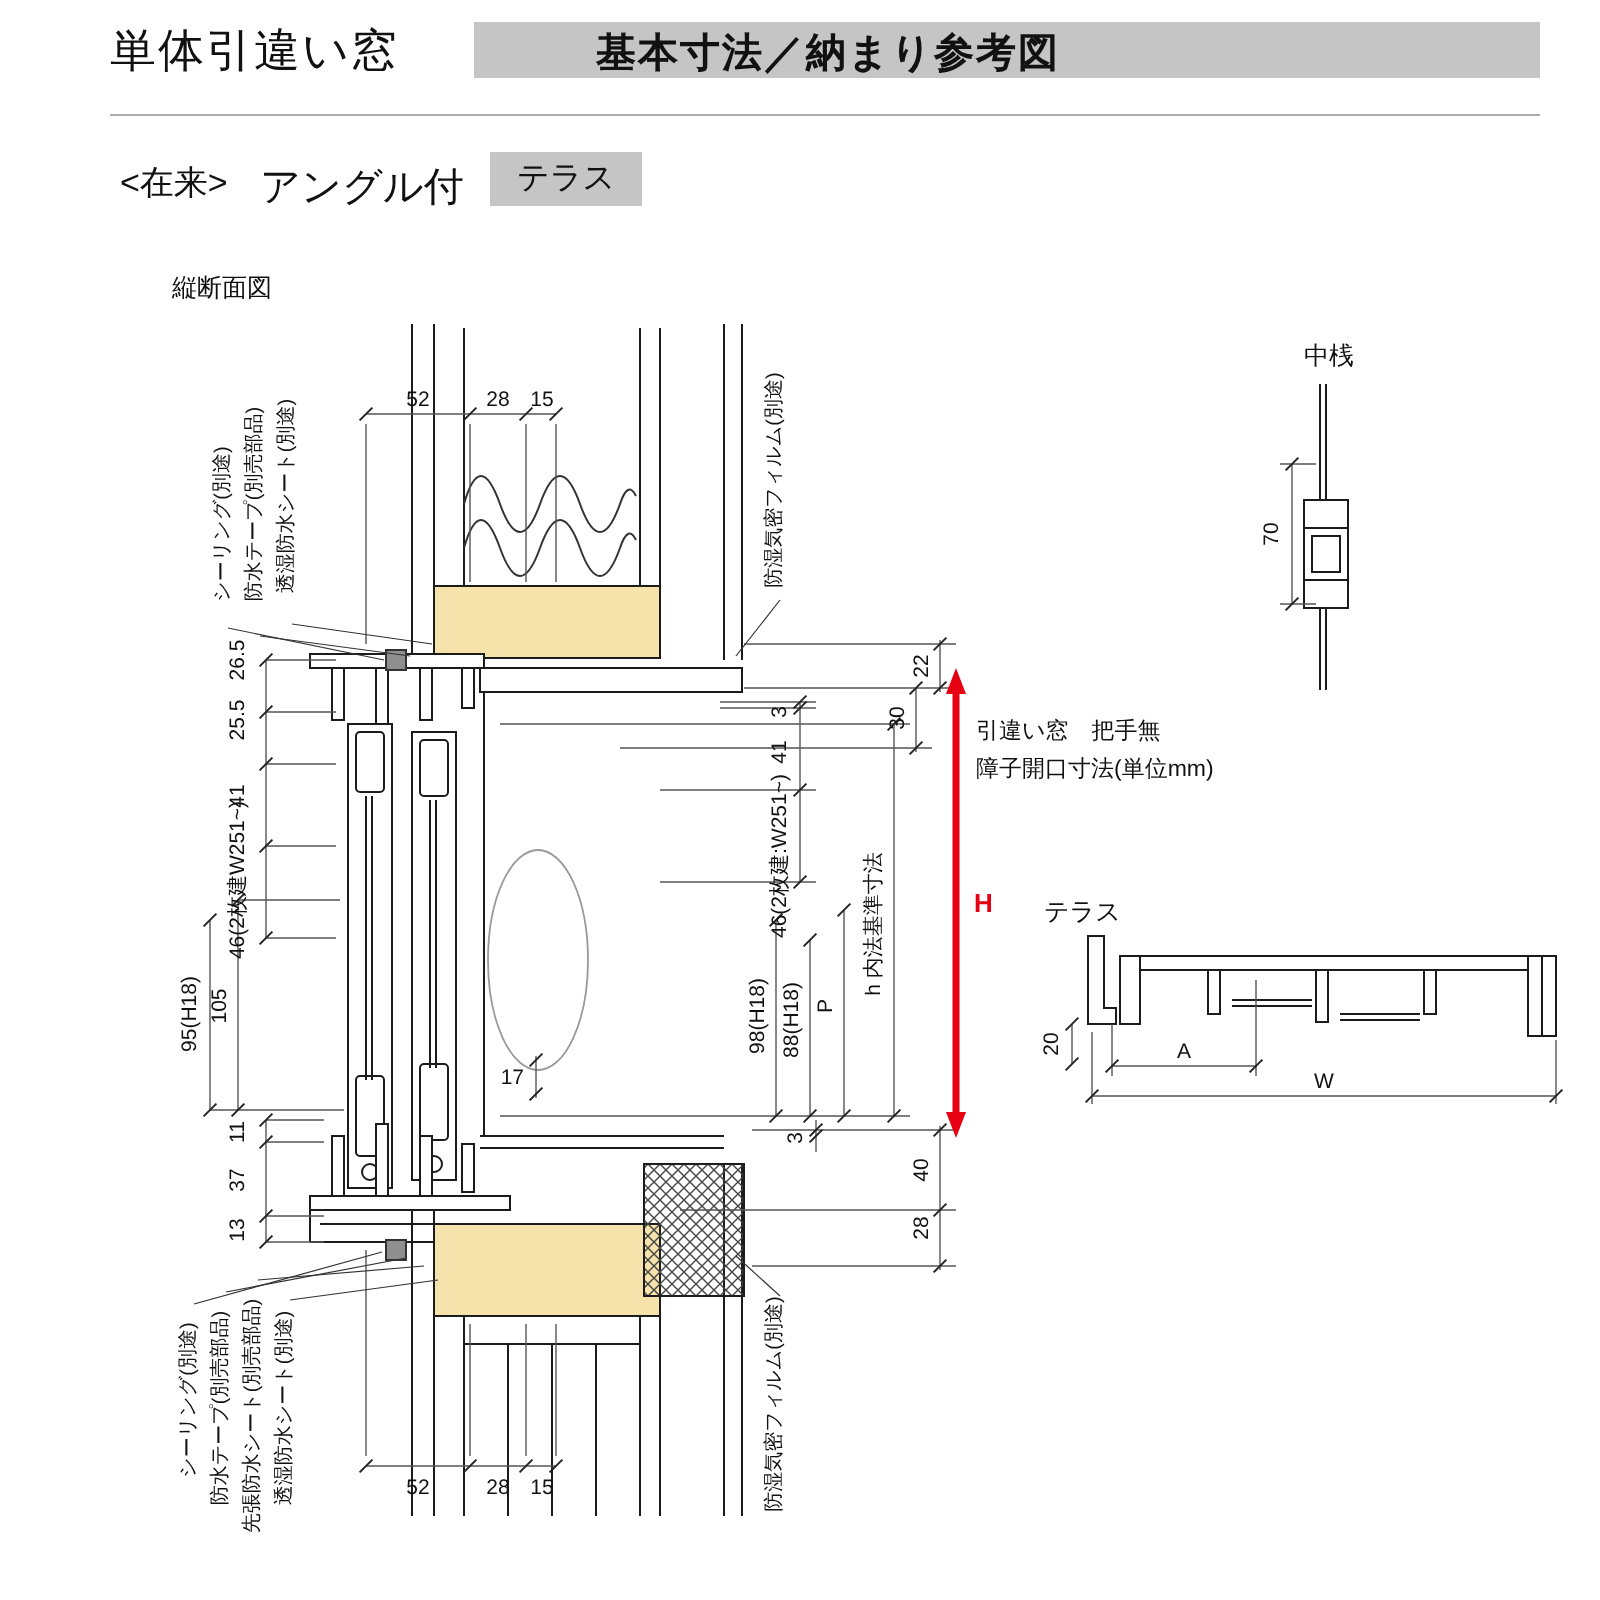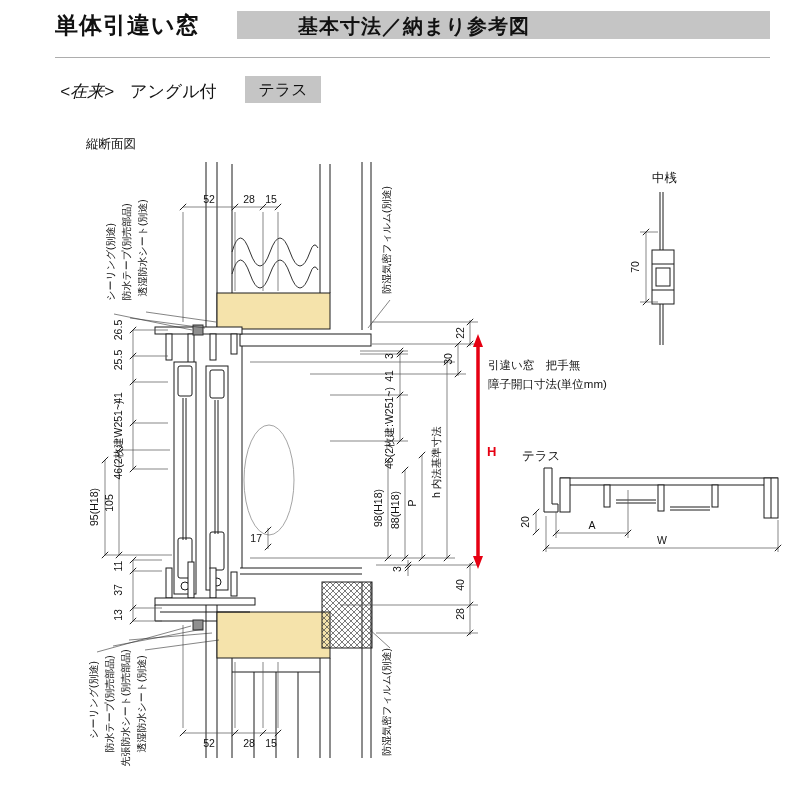--- a/index.html
+++ b/index.html
@@ -1,26 +1,26 @@
 <!DOCTYPE html>
 <html><head>
 <meta charset="utf-8">
 <style>
   * { margin:0; padding:0; box-sizing:border-box; }
   html,body { width:800px; height:800px; background:#ffffff; overflow:hidden;
               font-family:"Liberation Sans", sans-serif; position:relative; }
 
   
   .gray-bar   { position:absolute; left:237px; top:11px; width:533px; height:28px; background:#c5c5c5; }
-  .title-main { position:absolute; left:55px;  top:10px; font-size:23px; font-weight:bold; letter-spacing:1px; color:#111; z-index:2; }
+  .title-main { position:absolute; left:55px;  top:10px; font-size:23px; font-weight:normal; letter-spacing:1px; color:#111; z-index:2; }
   .title-sub  { position:absolute; left:250px; top:13px; font-size:20px; font-weight:bold; letter-spacing:1px; color:#111; z-index:2;margin-left:48px; }
   .rule       { position:absolute; left:55px;  top:57px; width:715px; height:1px; background:#adadad; }
 
-  .sub-zairai { position:absolute; left:60px;  top:80px; font-size:17px; color:#111;font-style:italic; }
-  .sub-angle  { position:absolute; left:130px; top:80px; font-size:17px; color:#111; }
+  .sub-zairai { position:absolute; left:60px;  top:80px; font-size:17px; color:#111; }
+  .sub-angle  { position:absolute; left:130px; top:80px; font-size:20px; color:#111; }
   .terrace-chip { position:absolute; left:245px; top:76px; width:76px; height:27px; line-height:27px;
                   text-align:center; background:#c5c5c5; font-size:16px; color:#111; }
 
   
   svg { position:absolute; left:0; top:0; }
   svg text { font-family:"Liberation Sans", sans-serif; fill:#111; }
   .dim { font-size:10.5px; }
   .ann { font-size:10px; }
   .lbl { font-size:12.5px; }
   .red { fill:#e60012; font-weight:bold; font-size:13px; }

